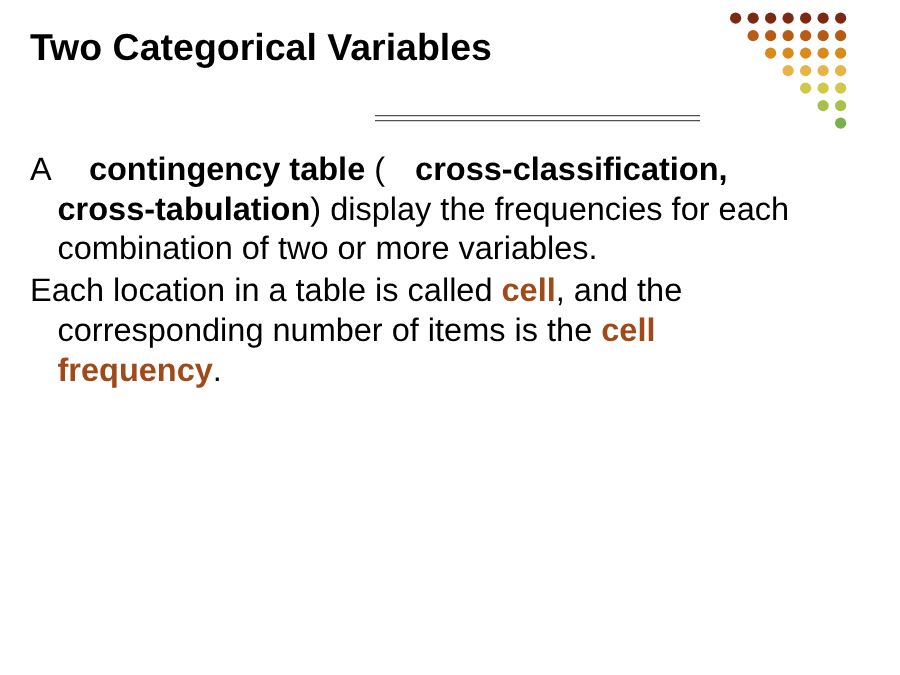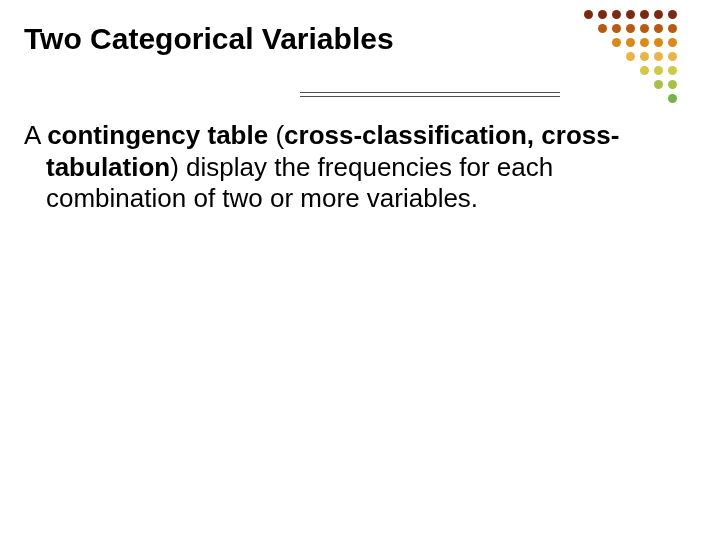--- a/index.html
+++ b/index.html
@@ -43,21 +43,21 @@
     right: 44px;
     top: 120px;
     font-size: 26px;
     line-height: 1.22;
   }
   .body p {
     margin: 0 0 2px 0;
     text-indent: -22px;
     padding-left: 22px;
   }
-  .bold { font-weight: bold; }
+  .bold { font-weight: bold; margin-left: 24px; }
   .accent { color: #a04a1a; font-weight: bold; }
   .dots {
     position: absolute;
     top: 8px;
     right: 10px;
     display: grid;
     grid-template-columns: repeat(7, 12px);
     grid-auto-rows: 12px;
     gap: 2px 2px;
     justify-items: center;
@@ -130,15 +130,18 @@
       <div class="dot" style="visibility: hidden;"></div>
       <div class="dot" style="visibility: hidden;"></div>
       <div class="dot" style="visibility: hidden;"></div>
       <div class="dot" style="background: rgb(122, 176, 74);"></div>
     </div>
 
   <div class="body">
     <p>
       <span>A </span><span class="bold">contingency table</span><span> (</span><span class="bold">cross-classification, cross-tabulation</span><span>) display the frequencies for each combination of two or more variables.</span>
     </p>
+    <p>
+      <span>Each location in a table is called </span><span class="accent">cell</span><span>, and the corresponding number of items is the </span><span class="accent">cell frequency</span><span>.</span>
+    </p>
   </div>
 
 </div>
 
 </body></html>

